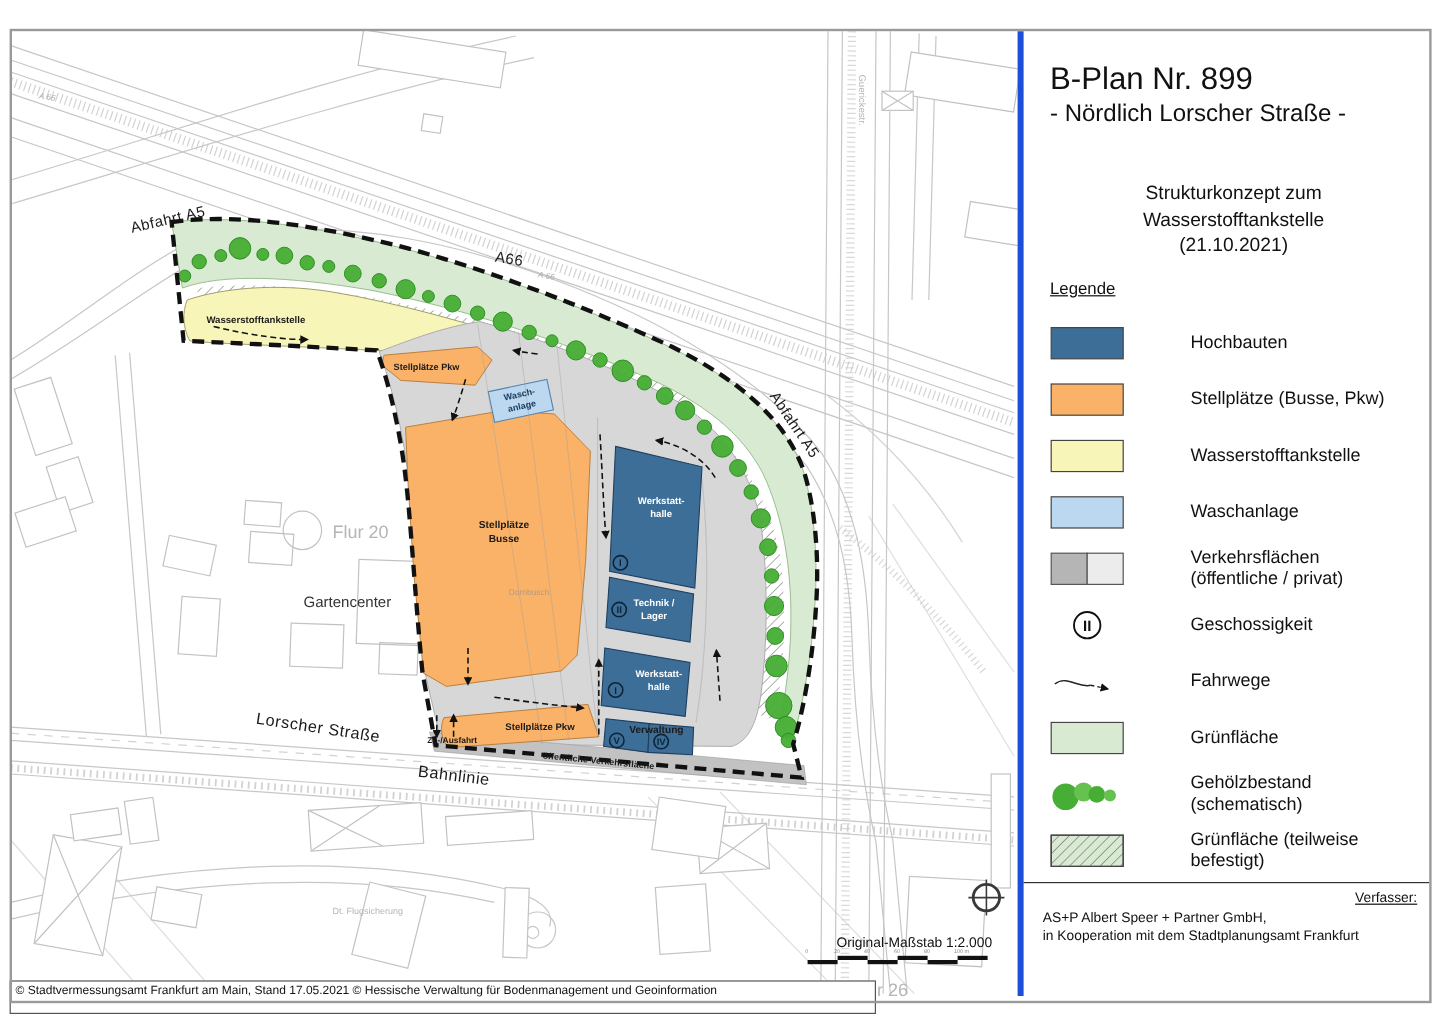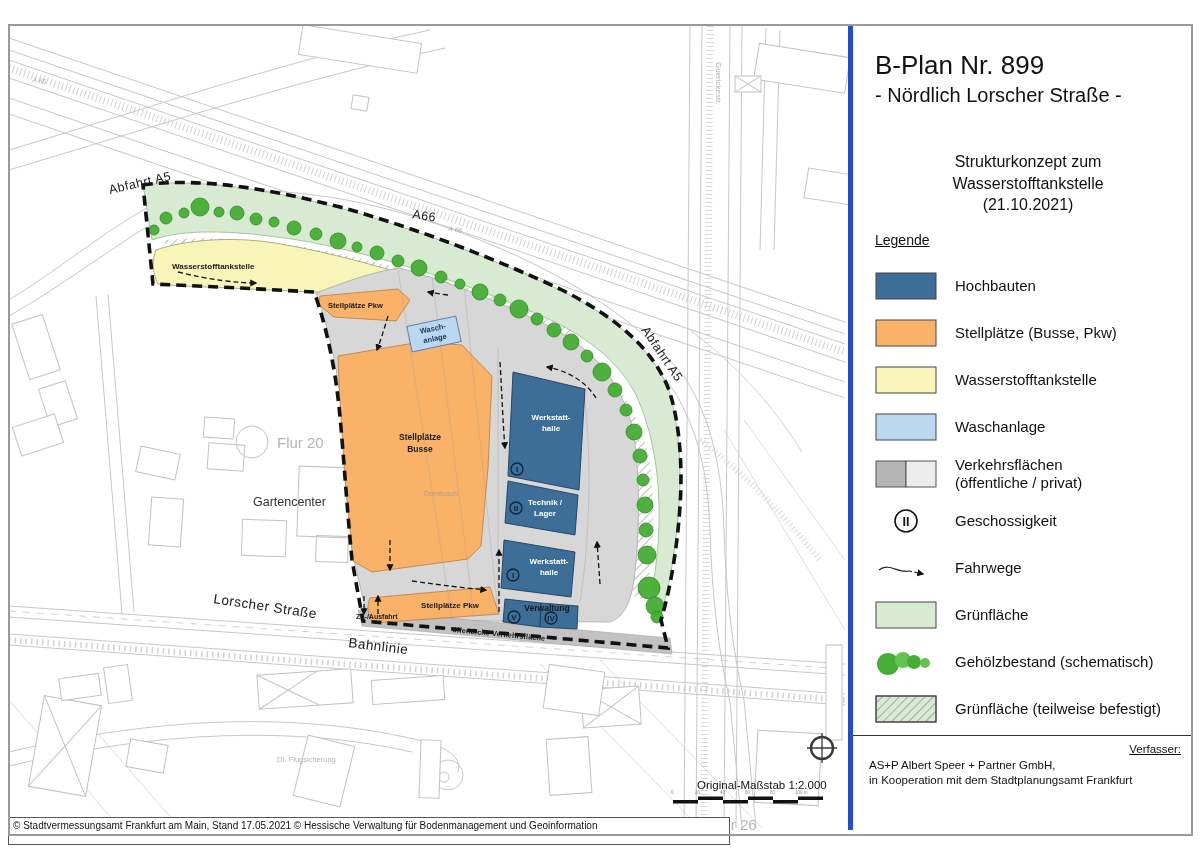--- a/index.html
+++ b/index.html
@@ -13,21 +13,21 @@
          border-left:5px solid #1d4ed8;z-index:4;box-sizing:border-box;}
   .panel-inner{padding:26px 10px 0 22px;}
   .p-title{font-size:26px;line-height:1.05;font-weight:400;margin:0;}
   .p-sub{font-size:20px;margin-top:5px;}
   .p-concept{font-size:16px;line-height:1.35;margin-top:44px;text-align:center;}
   .p-legende{font-size:14px;margin-top:16px;text-decoration:underline;}
   .lg-rows{margin-top:14px;}
   .lg-row{display:flex;align-items:center;height:47px;}
   .lg-sw{width:62px;height:28px;flex:0 0 62px;margin-right:18px;}
   .lg-sw svg{display:block;}
-  .lg-lb{font-size:15px;line-height:1.2;color:#111;}
+  .lg-lb{font-size:15px;line-height:1.2;color:#111;margin-left:37px;}
   .author{border-top:1px solid #333;margin-top:3px;padding:6px 10px 0 16px;font-size:11.5px;line-height:1.3;}
   .author .vh{text-decoration:underline;margin-bottom:1px;text-align:right;}
   
   .copyright{position:absolute;left:8px;top:817px;width:722px;height:28px;background:#fff;
              border:1px solid #555;z-index:5;font-size:10px;line-height:15px;padding-left:4px;
              white-space:nowrap;overflow:hidden;box-sizing:border-box;}
   
   text{font-family:"Liberation Sans",sans-serif;}
   .t-bold{font-weight:bold;fill:#1a1a1a;}
   .t-white{font-weight:bold;fill:#ffffff;}

